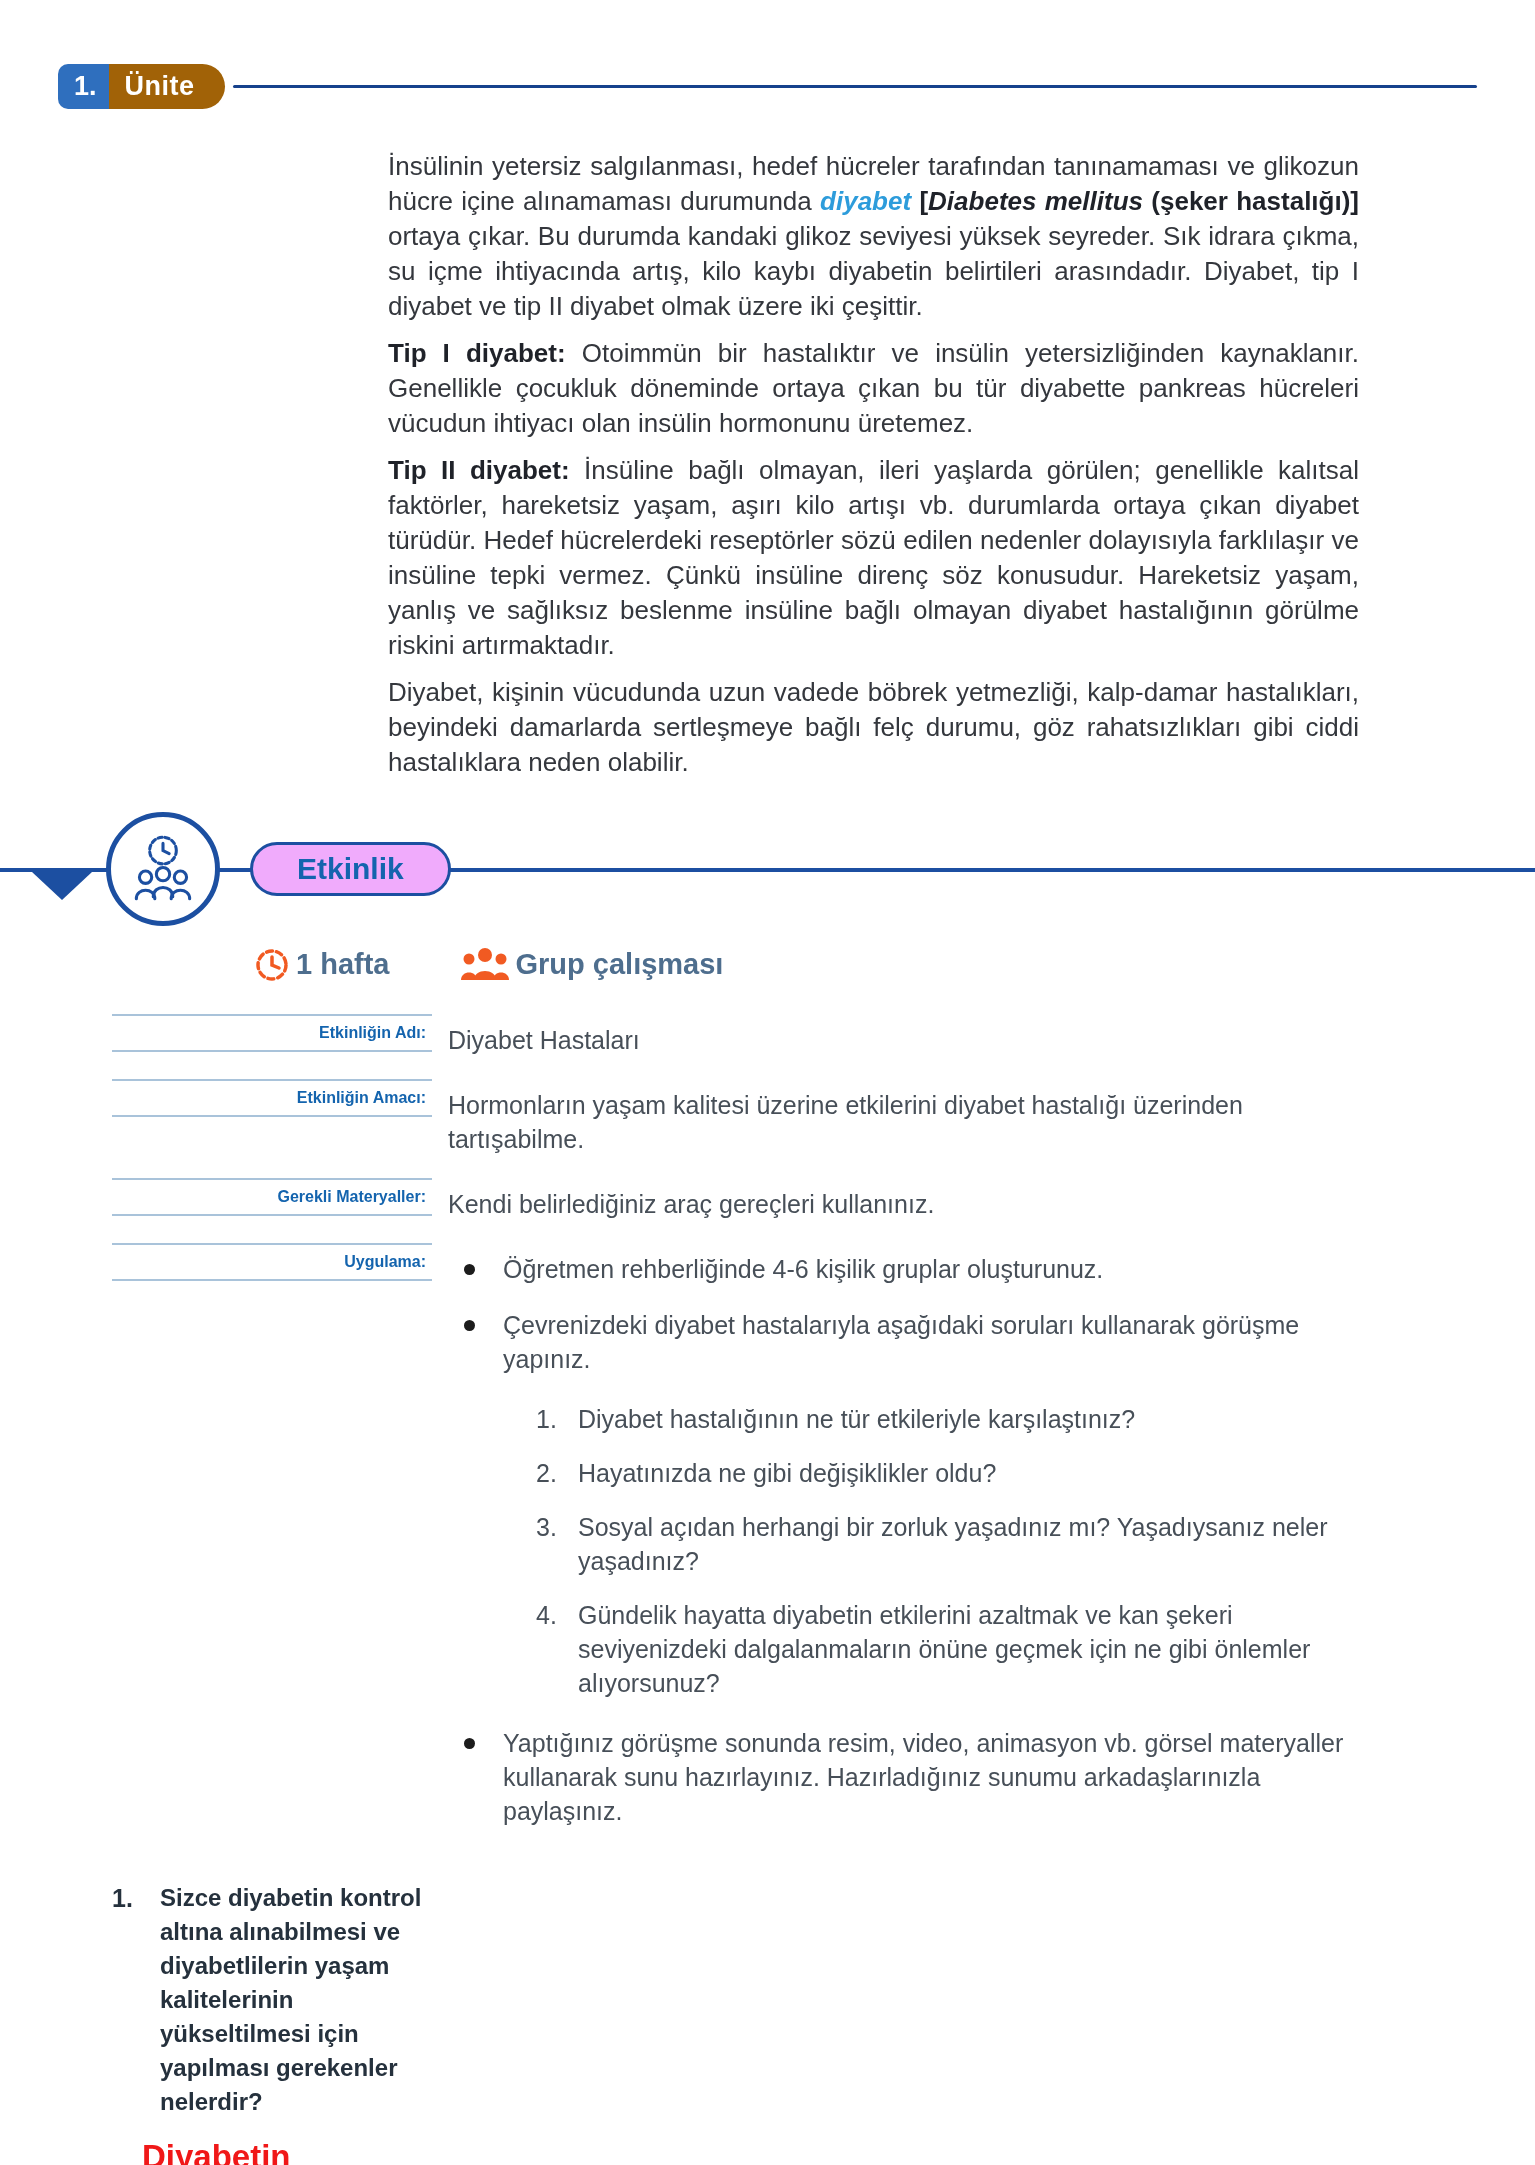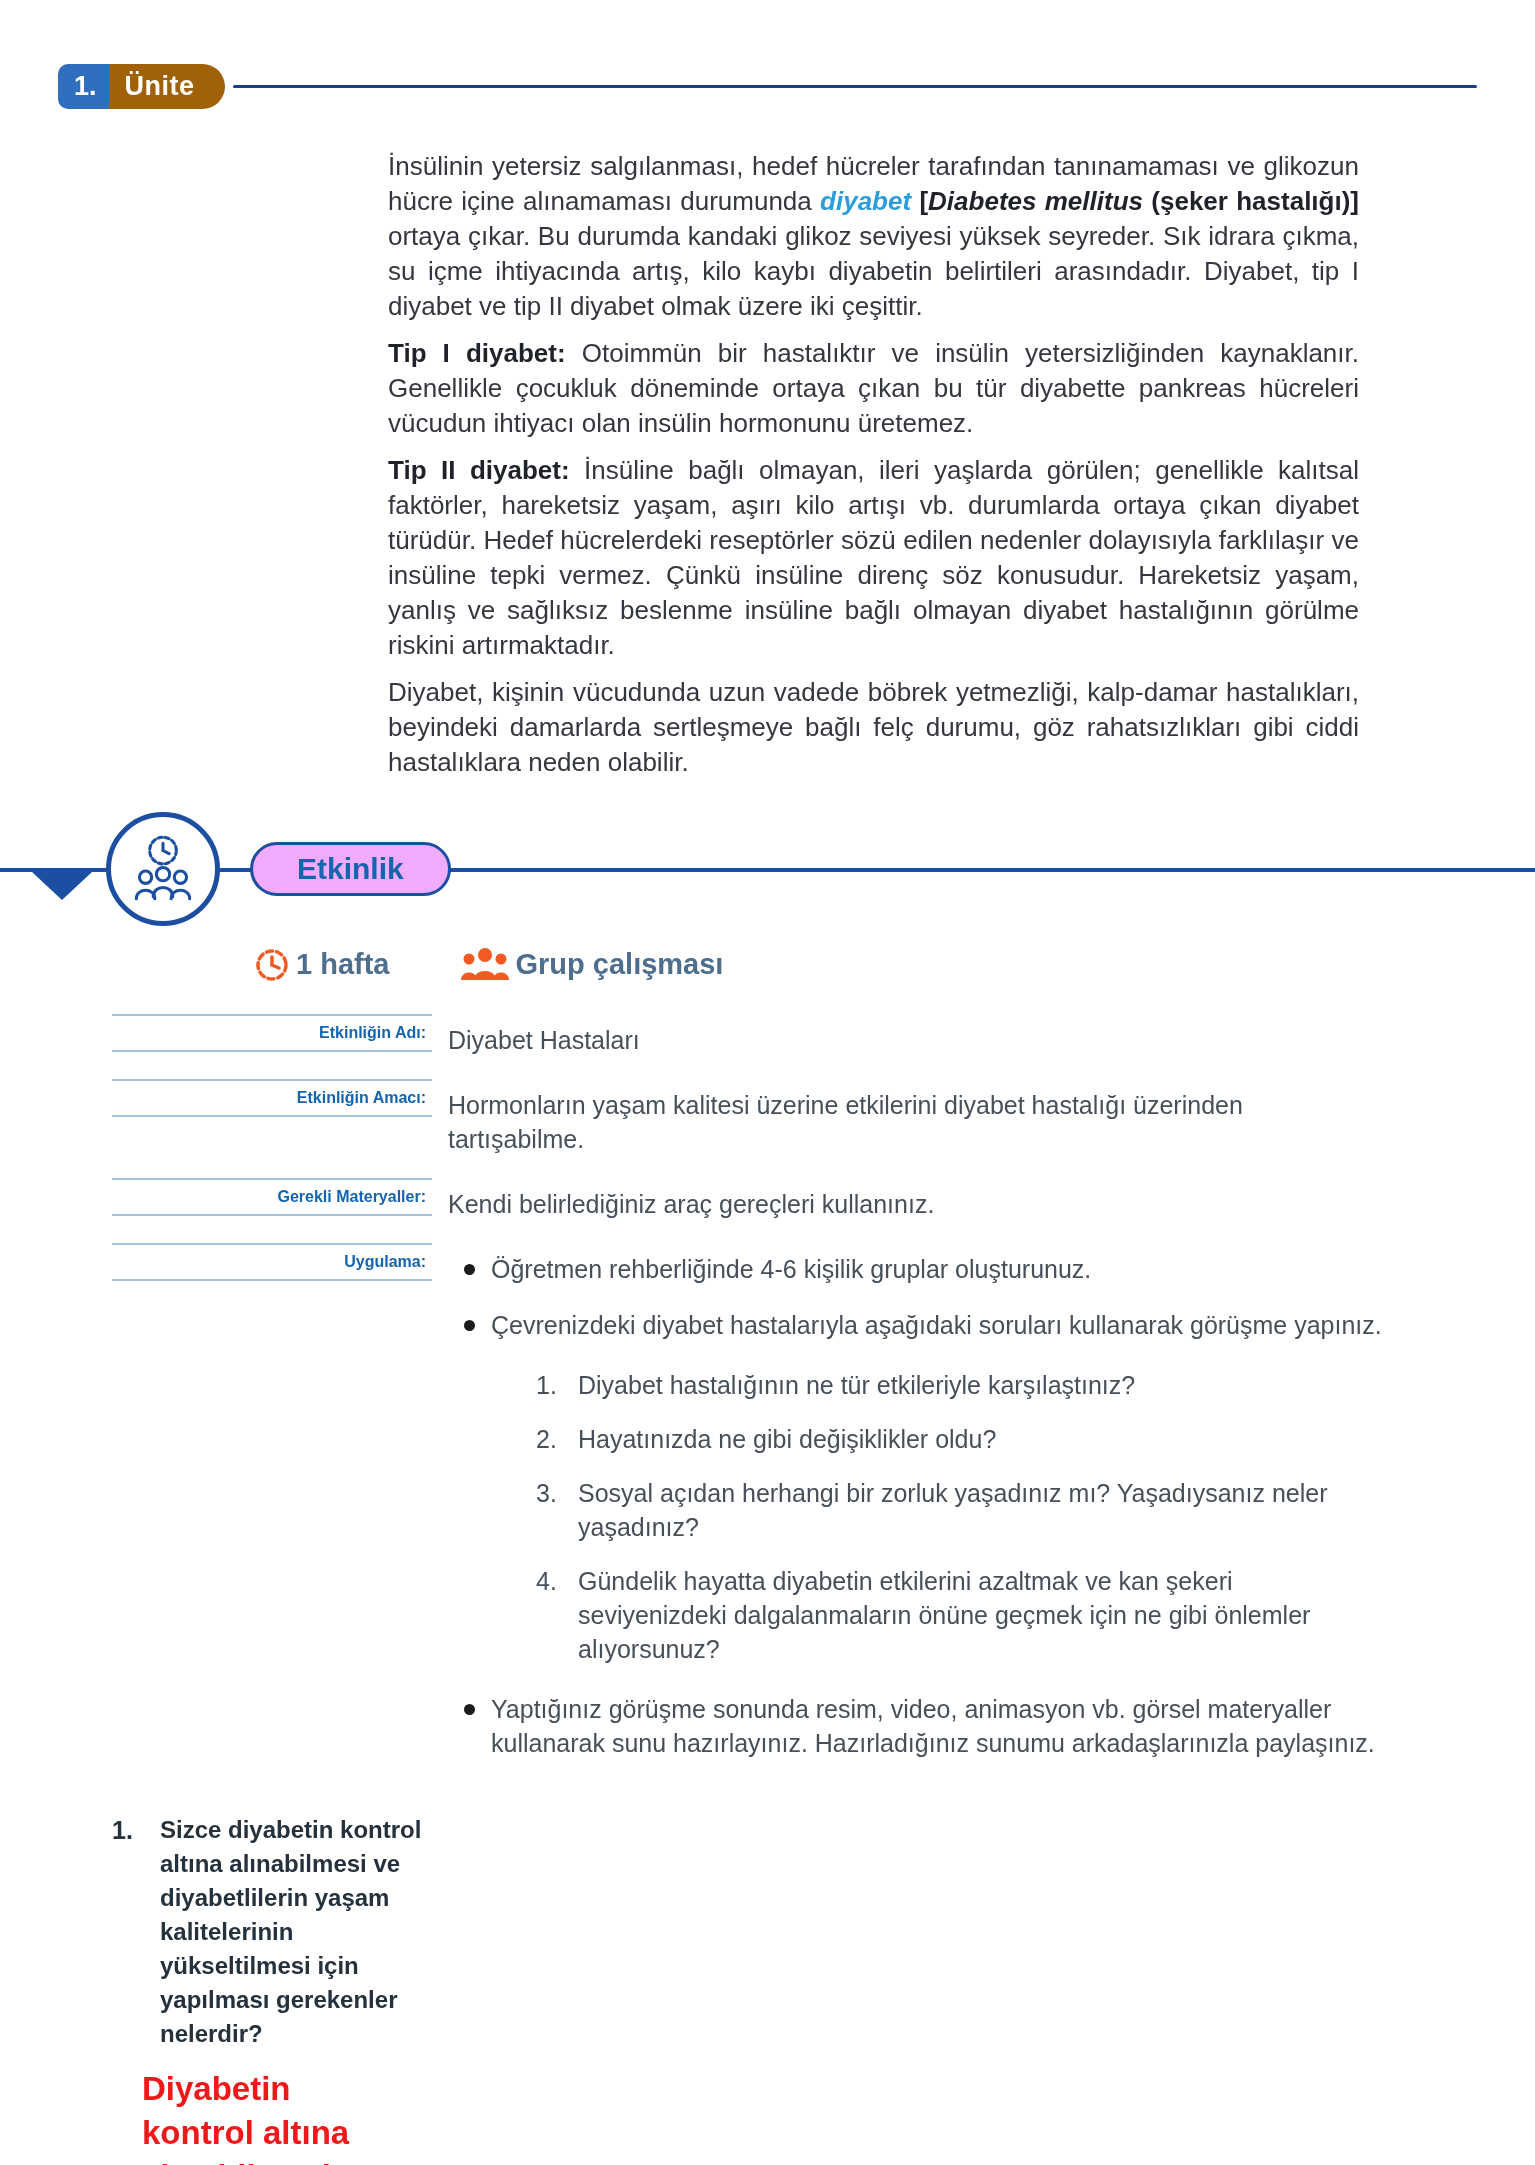--- a/index.html
+++ b/index.html
@@ -37,21 +37,21 @@
   .meta-row { display:flex; align-items:center; gap:70px; margin:6px 0 30px 252px; }
   .meta-item { display:flex; align-items:center; gap:4px; }
   .meta-label { font-size:29px; font-weight:bold; color:#4E6E8E; }
 
   .field { display:grid; grid-template-columns:320px 1fr; column-gap:16px; margin:0 150px 22px 112px; }
   .field--eval { margin-right:40px; }
   .field-label { border-top:2px solid #A9C3DA; border-bottom:2px solid #A9C3DA; padding:8px 6px;
       text-align:right; color:#1464AE; font-weight:bold; font-size:16px; align-self:start; }
   .field-value { font-size:25px; line-height:34px; color:#474f58; padding-top:9px; }
 
-  .bullet-item { display:flex; gap:16px; margin:0 0 22px 16px; }
+  .bullet-item { display:flex; gap:28px; margin:0 0 22px 16px; }
   .bullet-dot { flex:0 0 auto; width:11px; height:11px; border-radius:50%; background:#1c1c1c; margin-top:12px; }
   .bullet-text { font-size:25px; line-height:34px; color:#474f58; }
 
   .questions { margin:26px 0 26px 88px; }
   .question { display:flex; gap:10px; margin-bottom:20px; }
   .q-num { flex:0 0 32px; font-size:25px; line-height:34px; color:#474f58; }
   .q-text { font-size:25px; line-height:34px; color:#474f58; }
 
   .eval-q { display:flex; gap:14px; }
   .eval-num { flex:0 0 34px; font-size:25px; line-height:34px; font-weight:bold; color:#25313d; }

